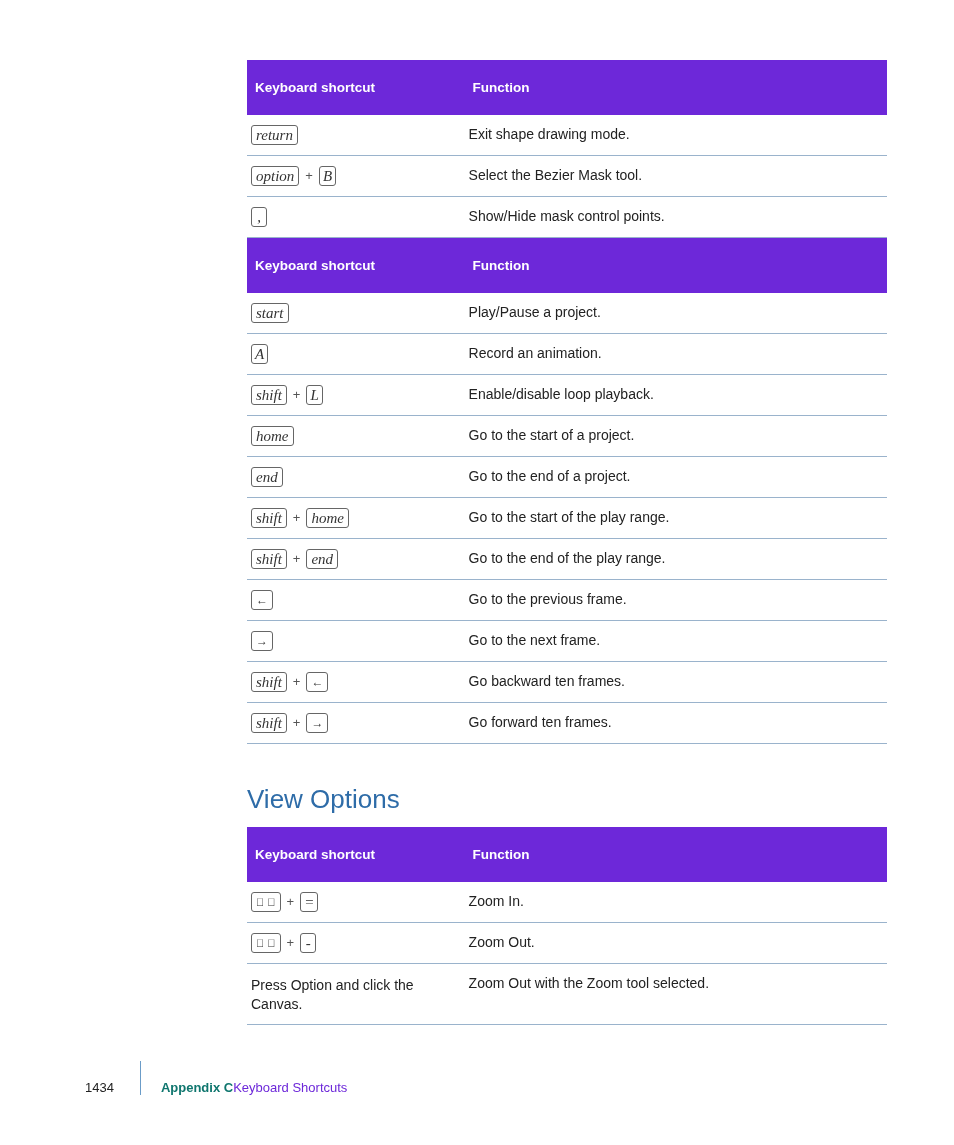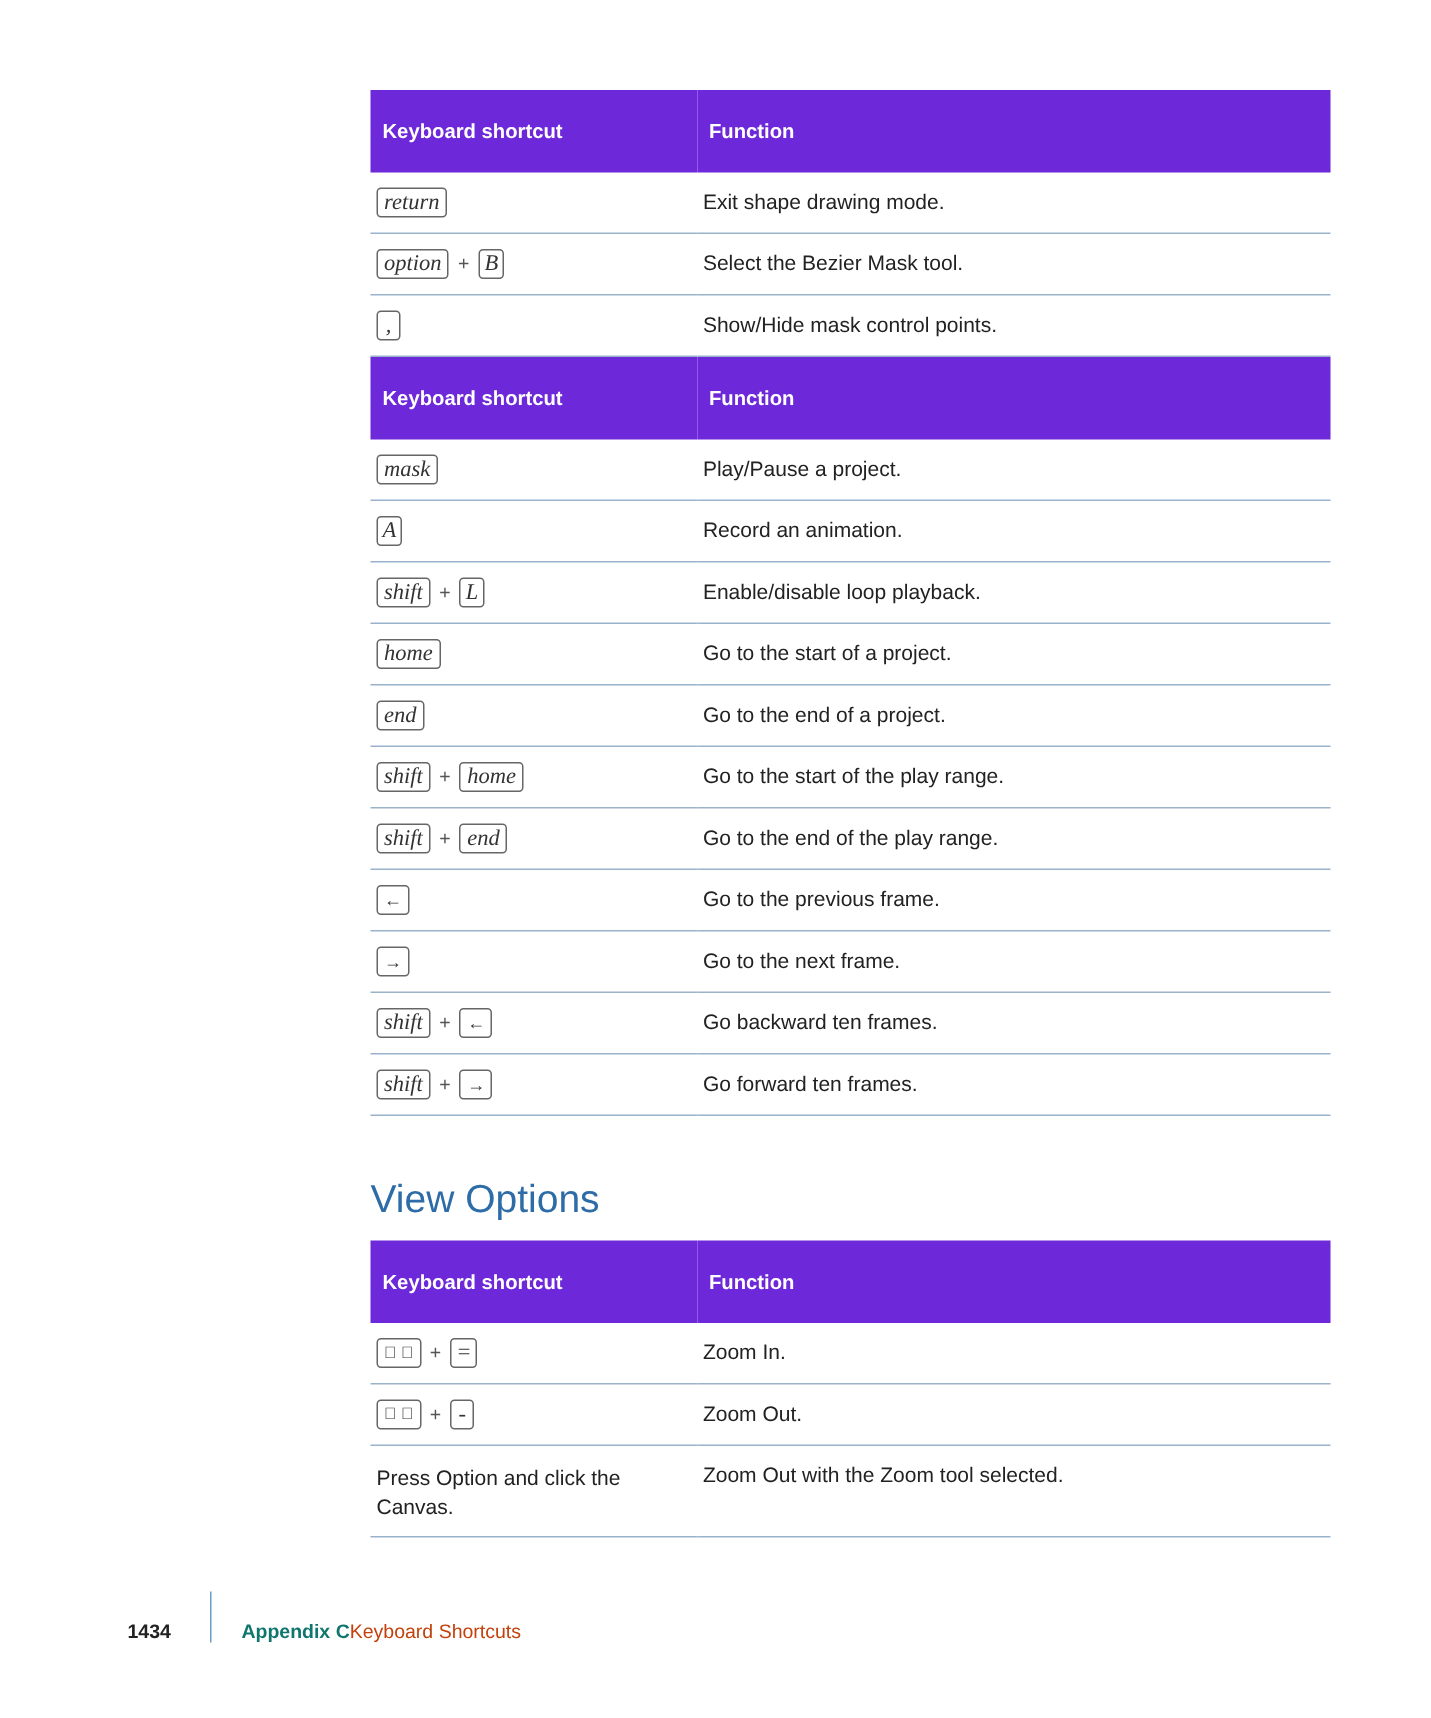--- a/index.html
+++ b/index.html
@@ -90,39 +90,39 @@
   .footer {
     position: absolute;
     bottom: 50px;
     left: 85px;
     width: 800px;
     display: flex;
     align-items: flex-end;
     font-size: 13px;
   }
   .page-number {
-    font-weight: 700;
+    font-weight: 400;
     color: #222;
     margin-right: 68px;
     font-size: 13px;
   }
   .vrule {
     width: 1px;
     height: 34px;
     background: #6b9cc8;
     margin-right: 20px;
     margin-left:-42px;
   }
   .appendix-label {
     font-weight: 700;
     color: #0f766e;
     margin-right: 0;
   }
   .appendix-title {
-    color: #c2410c;
+    color: #6d28d9;
   }
 </style>
 </head>
 <body>
 
 <div class="page">
   <div class="content">
 
     <table class="shortcut-table">
       <thead>
@@ -165,21 +165,21 @@
       <thead>
         <tr>
           <th>Keyboard shortcut</th>
           <th>Function</th>
         </tr>
       </thead>
       <tbody>
           <tr>
             <td>
               <div class="keys">
-                <span class="key">mask</span>
+                <span class="key">start</span>
               </div>
             </td>
             <td>Play/Pause a project.</td>
           </tr>
           <tr>
             <td>
               <div class="keys">
                 <span class="key letter">A</span>
               </div>
             </td>

